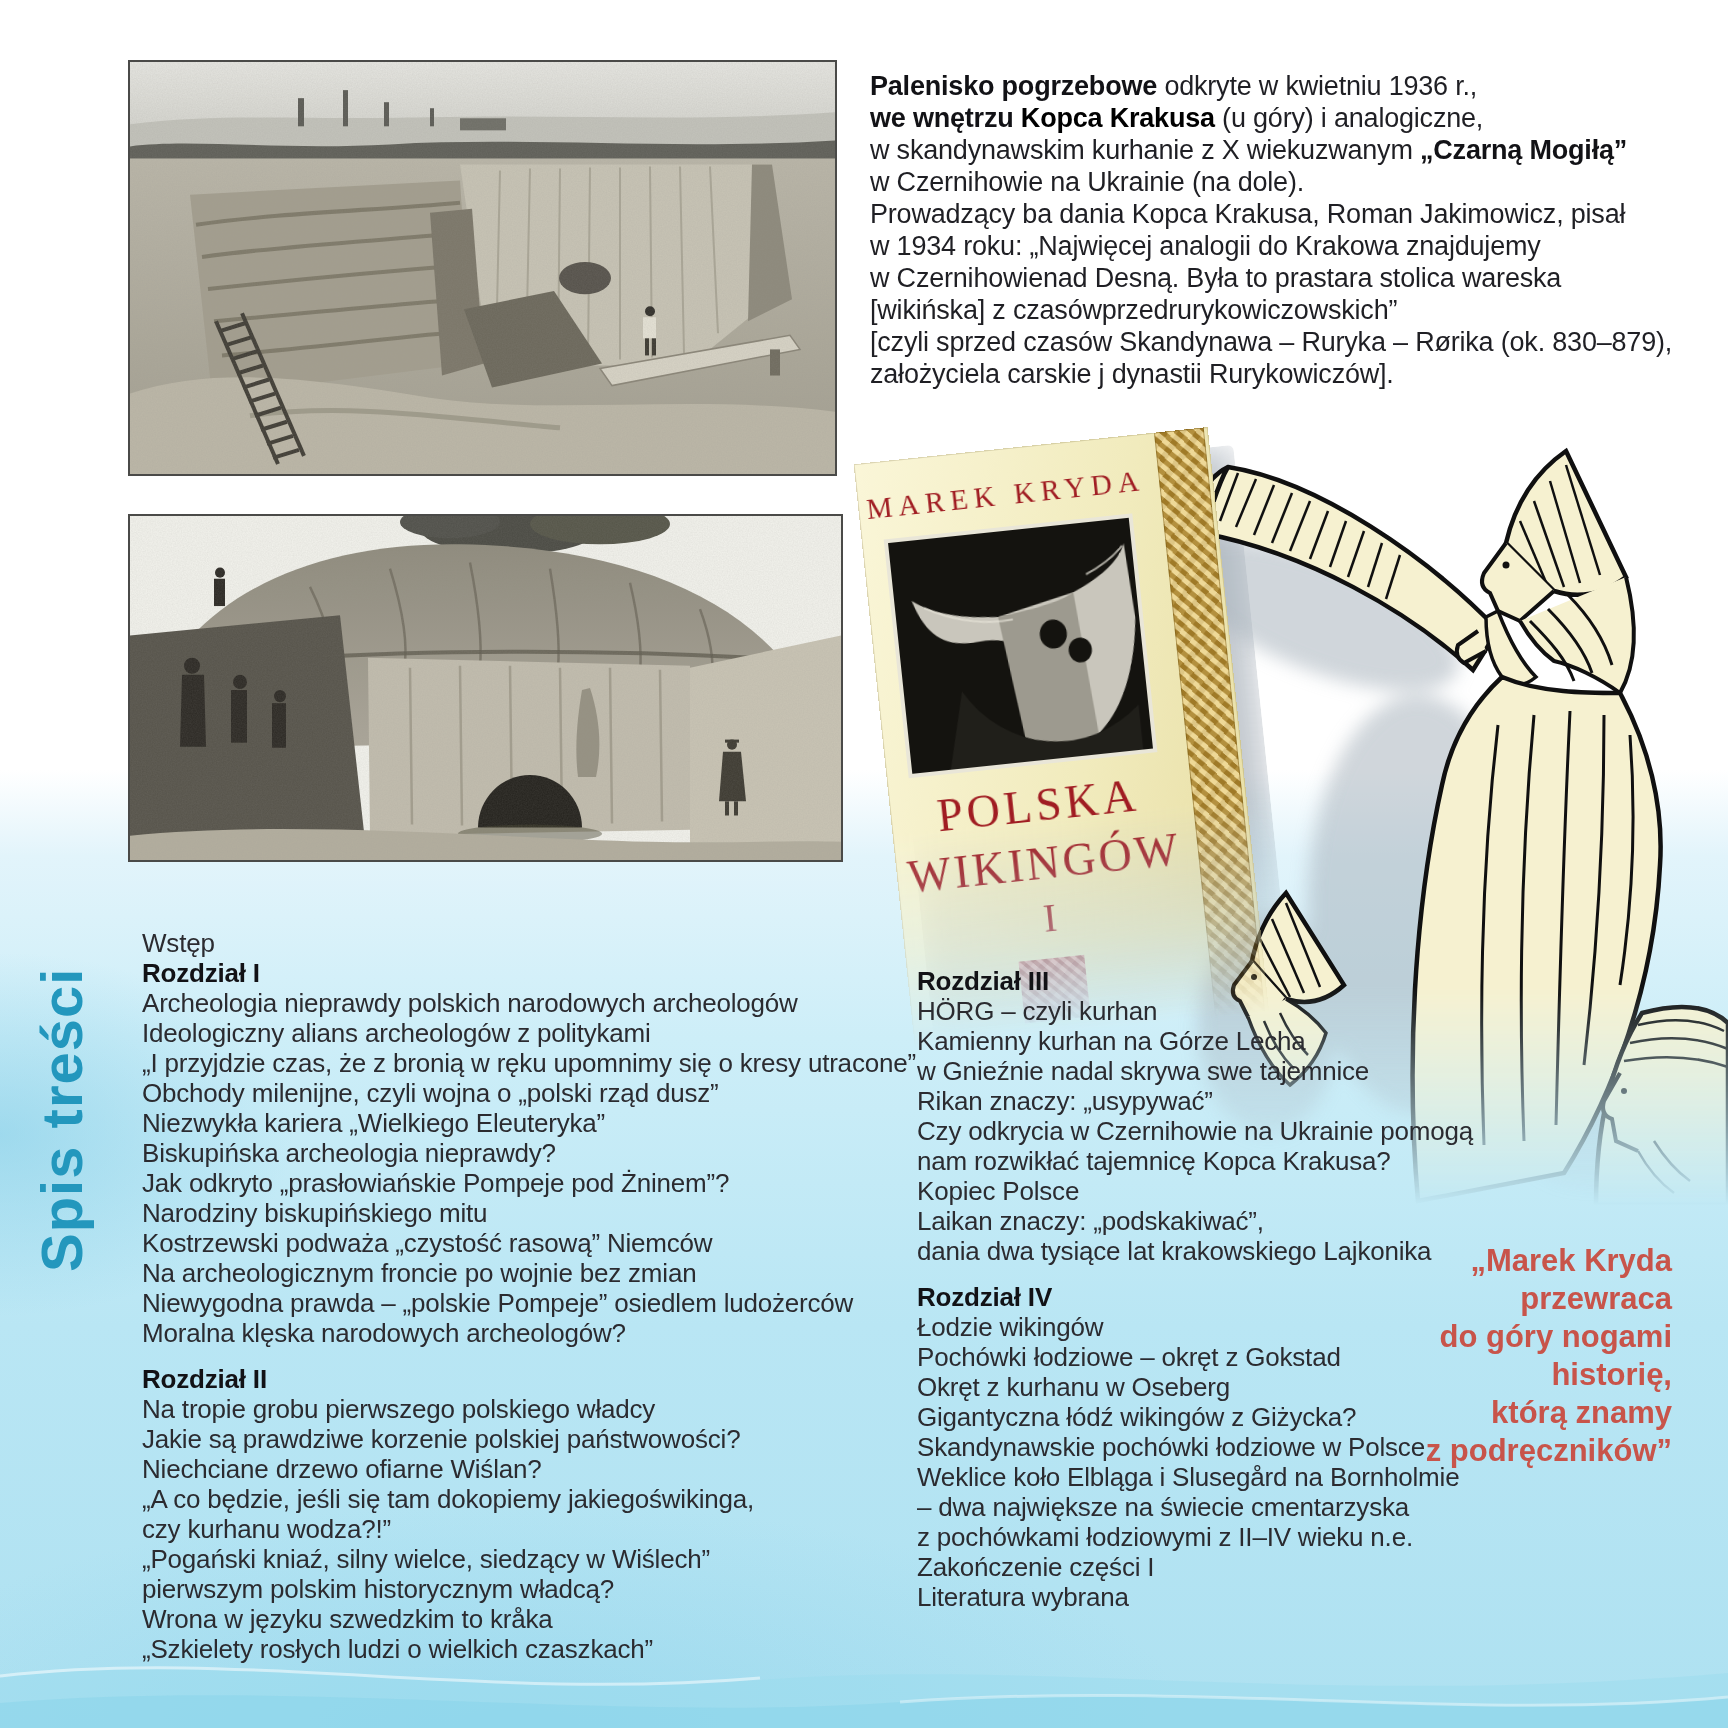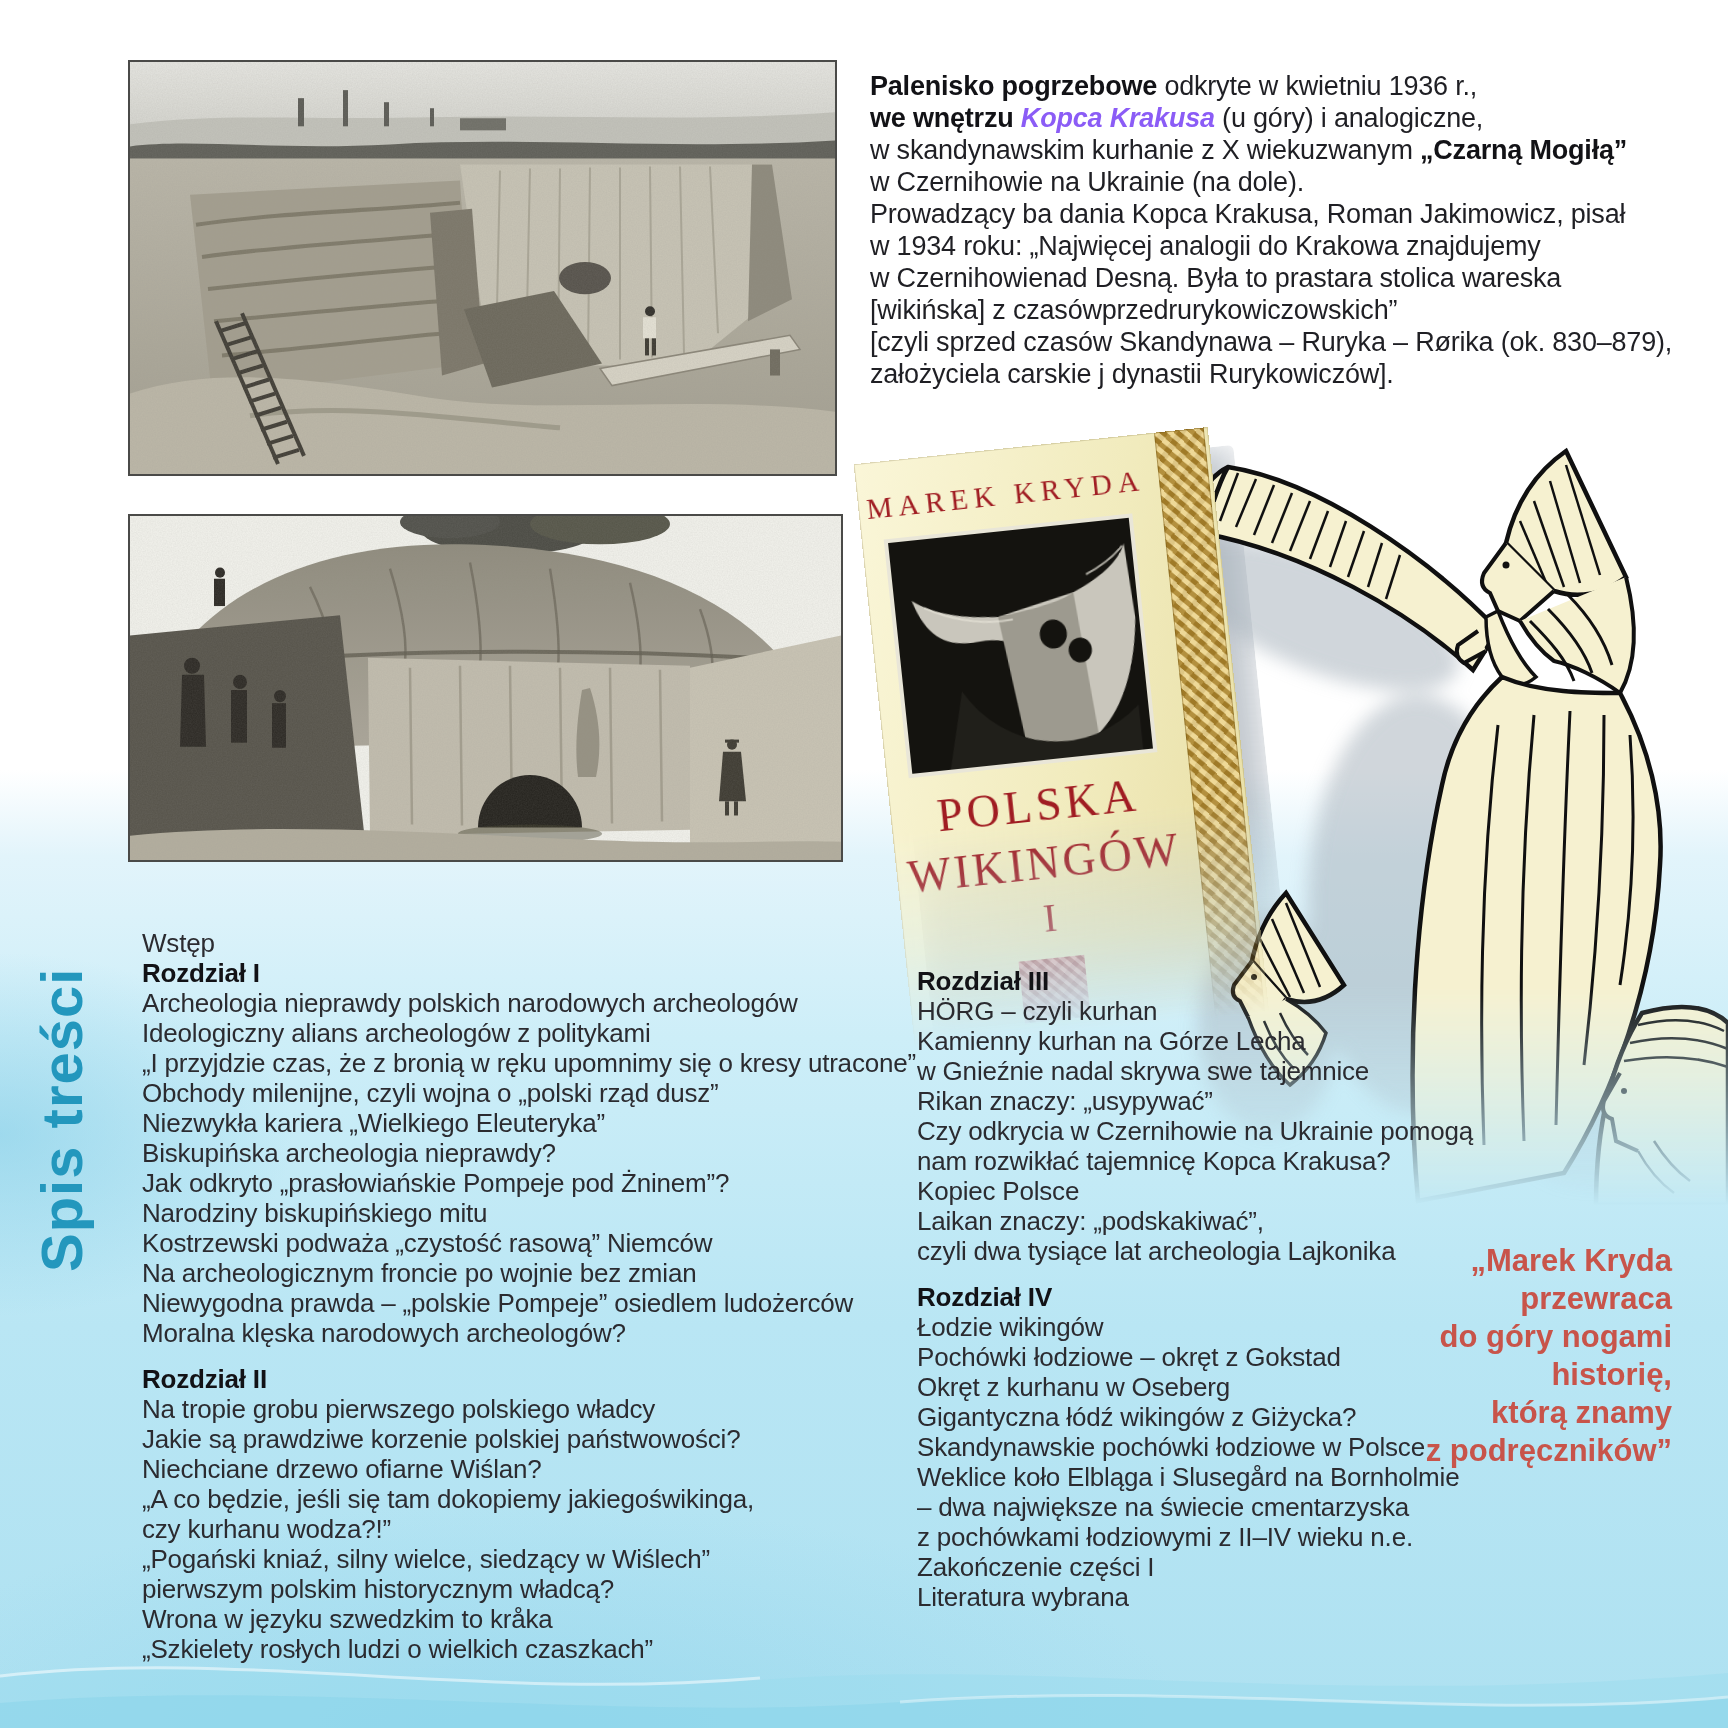--- a/index.html
+++ b/index.html
@@ -28,21 +28,21 @@
   
   .photo{position:absolute;border:2px solid #4a4a48;background:#cfcfc9;z-index:4;}
   .photo svg{display:block;width:100%;height:100%;}
   .photo-1{left:128px;top:60px;width:705px;height:412px;}
   .photo-2{left:128px;top:514px;width:711px;height:344px;}
   
   .intro{position:absolute;left:870px;top:70px;width:850px;z-index:6;
     font-size:27px;line-height:32px;letter-spacing:-0.2px;color:#1f1f24;}
   .intro .line{white-space:nowrap;}
   .b{font-weight:700;color:#121216;}
-  .pink{color:#8b5cf6;font-style:italic;}
+  .pink{color:#000000;}
   
   .cover-shadow{
     position:absolute;left:905px;top:462px;width:360px;height:590px;z-index:2;
     background:rgba(96,114,128,.38);filter:blur(16px);
     transform:rotate(-6deg);border-radius:6px;
     -webkit-mask-image:linear-gradient(180deg,#000 60%,transparent 95%);
     mask-image:linear-gradient(180deg,#000 60%,transparent 95%);
   }
   .cover{
     position:absolute;left:884px;top:444px;width:356px;height:600px;z-index:3;
@@ -405,21 +405,21 @@
 <div class="toc toc-right">
     <div class="line"><span class="b">Rozdział III</span></div>
     <div class="line">HÖRG – czyli kurhan</div>
     <div class="line">Kamienny kurhan na Górze Lecha</div>
     <div class="line">w Gnieźnie nadal skrywa swe tajemnice</div>
     <div class="line">Rikan znaczy: „usypywać”</div>
     <div class="line">Czy odkrycia w Czernihowie na Ukrainie pomogą</div>
     <div class="line">nam rozwikłać tajemnicę Kopca Krakusa?</div>
     <div class="line">Kopiec Polsce</div>
     <div class="line">Laikan znaczy: „podskakiwać”,</div>
-    <div class="line">czyli dwa tysiące lat archeologia Lajkonika</div>
+    <div class="line">dania dwa tysiące lat krakowskiego Lajkonika</div>
     <div class="line gap"></div>
     <div class="line"><span class="b">Rozdział IV</span></div>
     <div class="line">Łodzie wikingów</div>
     <div class="line">Pochówki łodziowe – okręt z Gokstad</div>
     <div class="line">Okręt z kurhanu w Oseberg</div>
     <div class="line">Gigantyczna łódź wikingów z Giżycka?</div>
     <div class="line">Skandynawskie pochówki łodziowe w Polsce</div>
     <div class="line">Weklice koło Elbląga i Slusegård na Bornholmie</div>
     <div class="line">– dwa największe na świecie cmentarzyska</div>
     <div class="line">z pochówkami łodziowymi z II–IV wieku n.e.</div>

